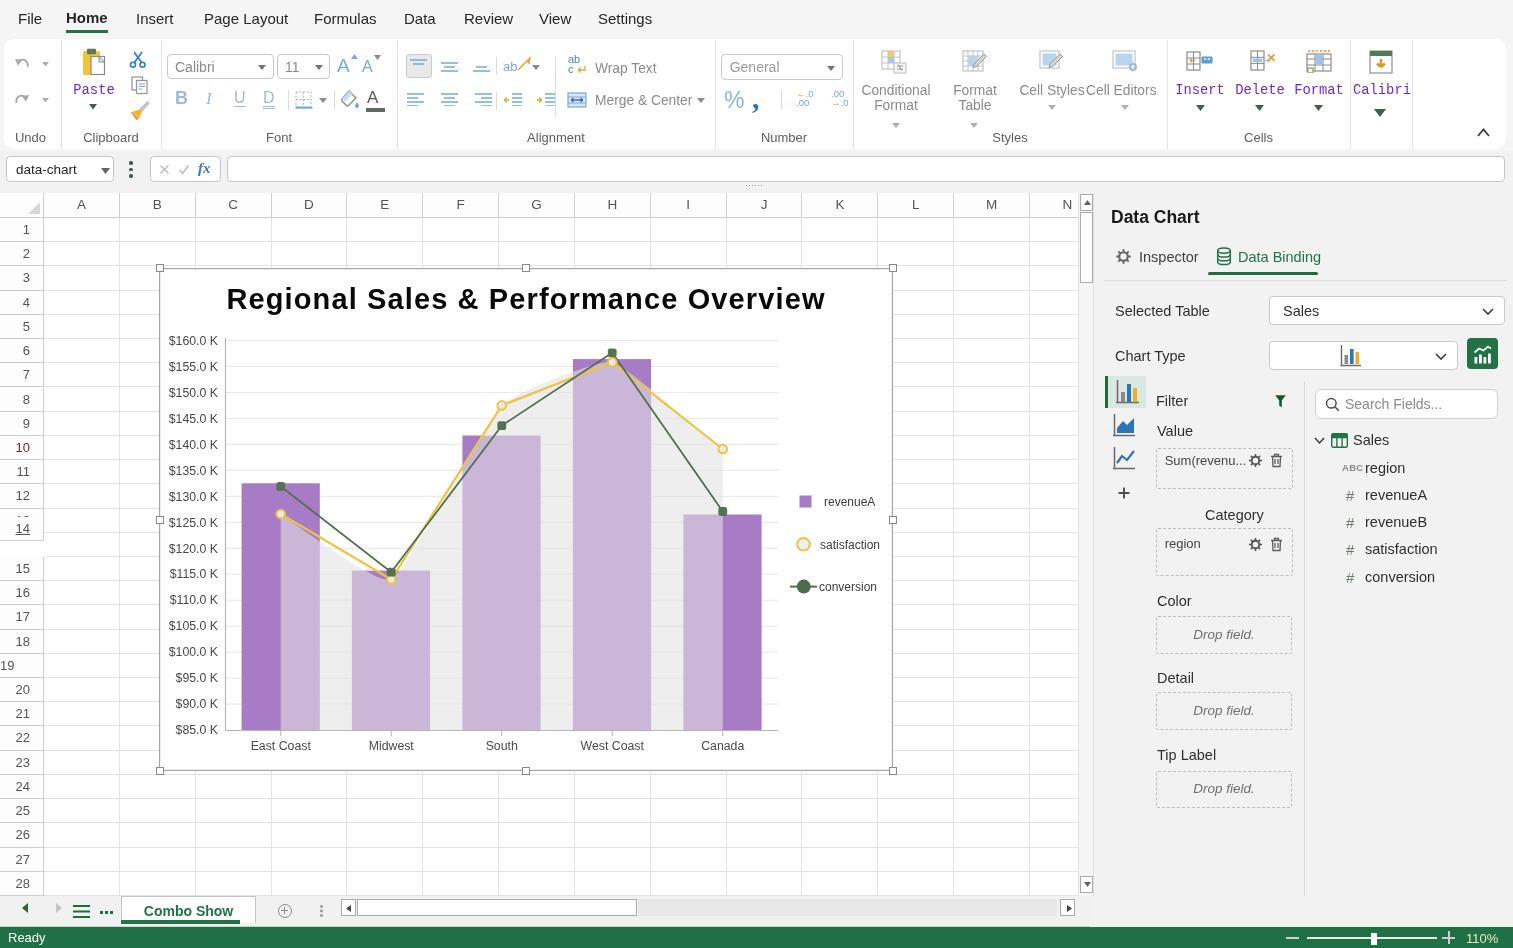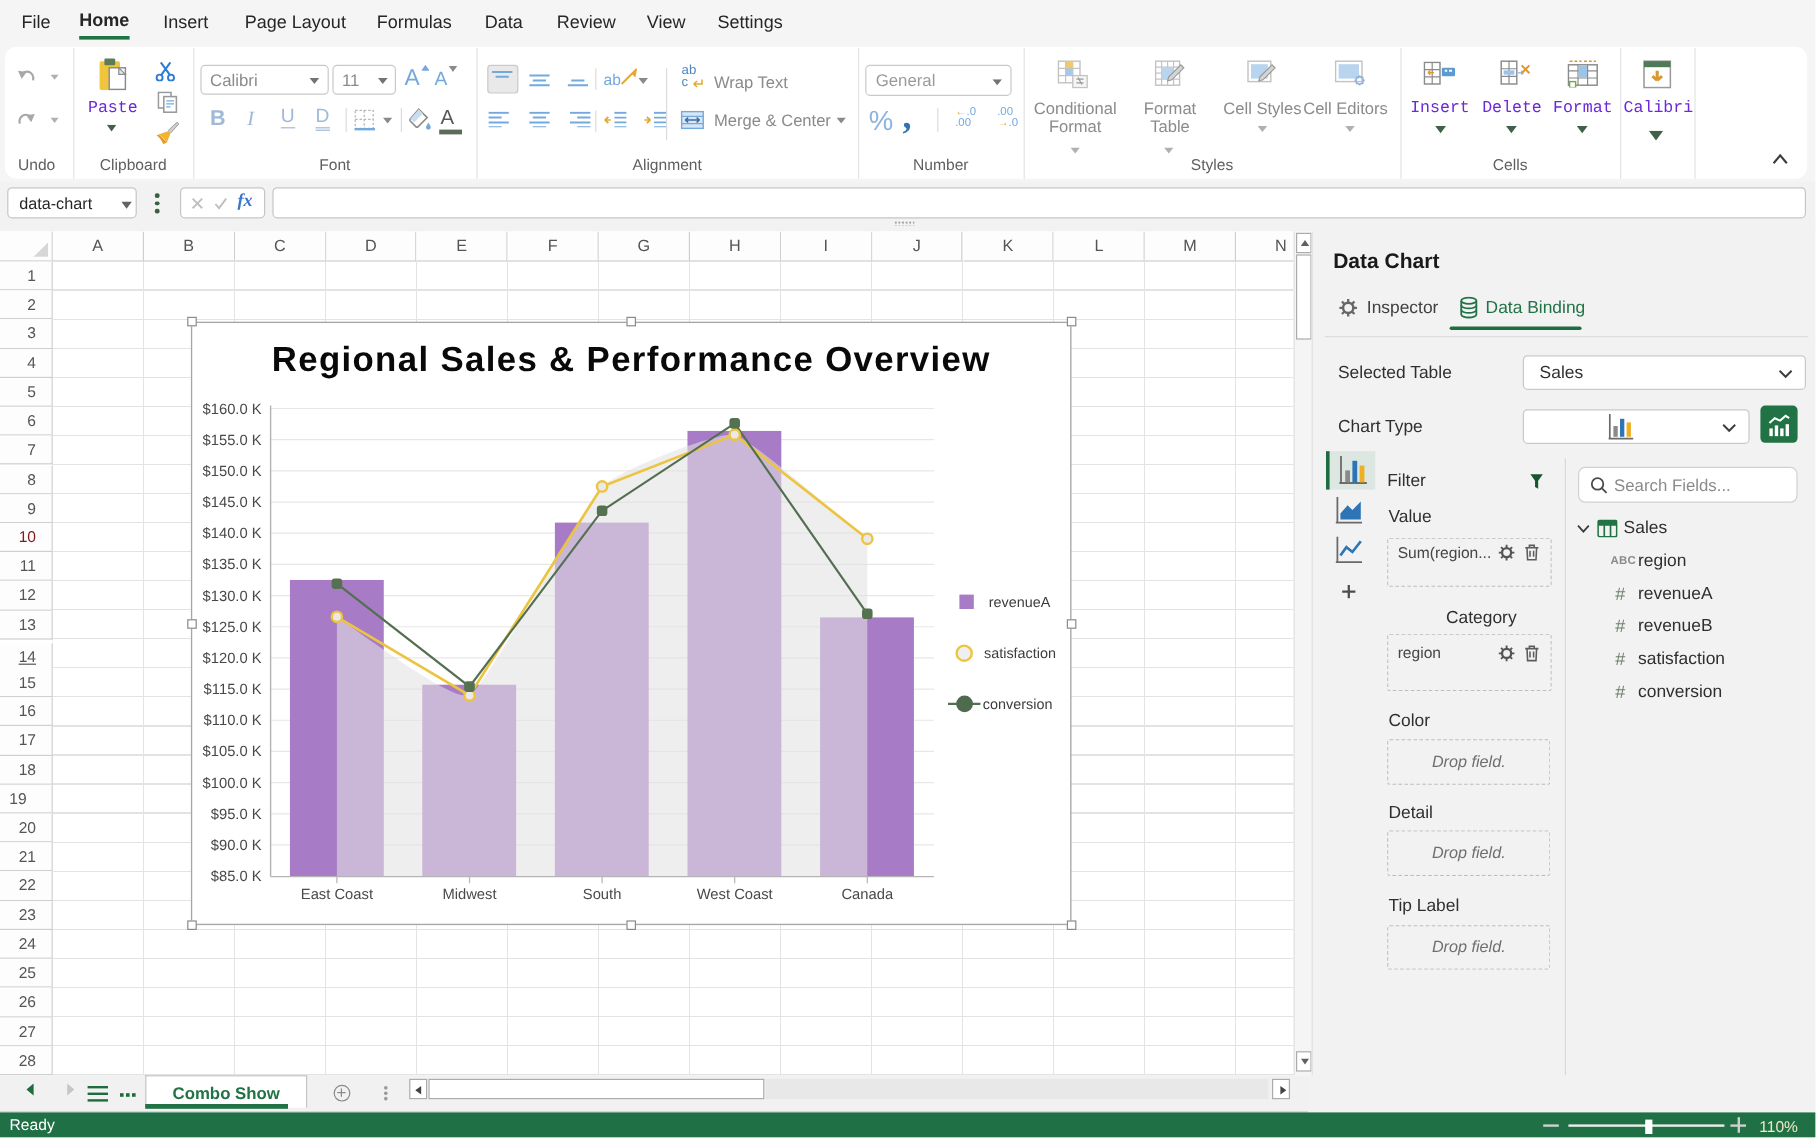--- a/index.html
+++ b/index.html
@@ -358,26 +358,26 @@
       <div class="abs" style="left:0;top:97.64px;width:44px;height:24.214px;background:#fdfdfd;border-right:1px solid #cfcfcf;border-bottom:1px solid #cfcfcf;font-size:13px;color:#555;text-align:right;padding-right:13px;line-height:23.214px;">4</div>
       <div class="abs" style="left:0;top:121.86px;width:44px;height:24.214px;background:#fdfdfd;border-right:1px solid #cfcfcf;border-bottom:1px solid #cfcfcf;font-size:13px;color:#555;text-align:right;padding-right:13px;line-height:23.214px;">5</div>
       <div class="abs" style="left:0;top:146.07px;width:44px;height:24.214px;background:#fdfdfd;border-right:1px solid #cfcfcf;border-bottom:1px solid #cfcfcf;font-size:13px;color:#555;text-align:right;padding-right:13px;line-height:23.214px;">6</div>
       <div class="abs" style="left:0;top:170.28px;width:44px;height:24.214px;background:#fdfdfd;border-right:1px solid #cfcfcf;border-bottom:1px solid #cfcfcf;font-size:13px;color:#555;text-align:right;padding-right:13px;line-height:23.214px;">7</div>
       <div class="abs" style="left:0;top:194.50px;width:44px;height:24.214px;background:#fdfdfd;border-right:1px solid #cfcfcf;border-bottom:1px solid #cfcfcf;font-size:13px;color:#555;text-align:right;padding-right:13px;line-height:23.214px;">8</div>
       <div class="abs" style="left:0;top:218.71px;width:44px;height:24.214px;background:#fdfdfd;border-right:1px solid #cfcfcf;border-bottom:1px solid #cfcfcf;font-size:13px;color:#555;text-align:right;padding-right:13px;line-height:23.214px;">9</div>
       <div class="abs" style="left:0;top:242.93px;width:44px;height:24.214px;background:#fdfdfd;border-right:1px solid #cfcfcf;border-bottom:1px solid #cfcfcf;font-size:13px;color:#7f1d1d;text-align:right;padding-right:13px;line-height:23.214px;">10</div>
       <div class="abs" style="left:0;top:267.14px;width:44px;height:24.214px;background:#fdfdfd;border-right:1px solid #cfcfcf;border-bottom:1px solid #cfcfcf;font-size:13px;color:#555;text-align:right;padding-right:13px;line-height:23.214px;">11</div>
       <div class="abs" style="left:0;top:291.35px;width:44px;height:24.214px;background:#fdfdfd;border-right:1px solid #cfcfcf;border-bottom:1px solid #cfcfcf;font-size:13px;color:#555;text-align:right;padding-right:13px;line-height:23.214px;">12</div>
       <div class="abs" style="left:0;top:315.57px;width:44px;height:24.214px;background:#fdfdfd;border-right:1px solid #cfcfcf;border-bottom:1px solid #cfcfcf;font-size:13px;color:#555;text-align:right;padding-right:13px;line-height:23.214px;">13</div>
-      <div class="abs" style="left:0;top:343px;width:44px;height:24.214px;background:#fdfdfd;border-right:1px solid #cfcfcf;border-bottom:1px solid #cfcfcf;font-size:13px;color:#555;text-align:right;padding-right:13px;line-height:23.214px;text-decoration:underline;">14</div>
+      <div class="abs" style="left:0;top:324px;width:44px;height:24.214px;background:#fdfdfd;border-right:1px solid #cfcfcf;border-bottom:1px solid #cfcfcf;font-size:13px;color:#555;text-align:right;padding-right:13px;line-height:23.214px;text-decoration:underline;">14</div>
       <div class="abs" style="left:0;top:364.00px;width:44px;height:24.214px;background:#fdfdfd;border-right:1px solid #cfcfcf;border-bottom:1px solid #cfcfcf;font-size:13px;color:#555;text-align:right;padding-right:13px;line-height:23.214px;">15</div>
       <div class="abs" style="left:0;top:388.21px;width:44px;height:24.214px;background:#fdfdfd;border-right:1px solid #cfcfcf;border-bottom:1px solid #cfcfcf;font-size:13px;color:#555;text-align:right;padding-right:13px;line-height:23.214px;">16</div>
       <div class="abs" style="left:0;top:412.42px;width:44px;height:24.214px;background:#fdfdfd;border-right:1px solid #cfcfcf;border-bottom:1px solid #cfcfcf;font-size:13px;color:#555;text-align:right;padding-right:13px;line-height:23.214px;">17</div>
       <div class="abs" style="left:0;top:436.64px;width:44px;height:24.214px;background:#fdfdfd;border-right:1px solid #cfcfcf;border-bottom:1px solid #cfcfcf;font-size:13px;color:#555;text-align:right;padding-right:13px;line-height:23.214px;">18</div>
-      <div class="abs" style="left:0;top:460.85px;width:44px;height:24.214px;background:#fdfdfd;border-right:1px solid #cfcfcf;border-bottom:1px solid #cfcfcf;font-size:13px;color:#555;text-align:center;padding-right:13px;line-height:23.214px;">19</div>
+      <div class="abs" style="left:0;top:460.85px;width:44px;height:24.214px;background:#fdfdfd;border-right:1px solid #cfcfcf;border-bottom:1px solid #cfcfcf;font-size:13px;color:#555;text-align:left;padding-right:13px;line-height:23.214px;">19</div>
       <div class="abs" style="left:0;top:485.07px;width:44px;height:24.214px;background:#fdfdfd;border-right:1px solid #cfcfcf;border-bottom:1px solid #cfcfcf;font-size:13px;color:#555;text-align:right;padding-right:13px;line-height:23.214px;">20</div>
       <div class="abs" style="left:0;top:509.28px;width:44px;height:24.214px;background:#fdfdfd;border-right:1px solid #cfcfcf;border-bottom:1px solid #cfcfcf;font-size:13px;color:#555;text-align:right;padding-right:13px;line-height:23.214px;">21</div>
       <div class="abs" style="left:0;top:533.49px;width:44px;height:24.214px;background:#fdfdfd;border-right:1px solid #cfcfcf;border-bottom:1px solid #cfcfcf;font-size:13px;color:#555;text-align:right;padding-right:13px;line-height:23.214px;">22</div>
       <div class="abs" style="left:0;top:557.71px;width:44px;height:24.214px;background:#fdfdfd;border-right:1px solid #cfcfcf;border-bottom:1px solid #cfcfcf;font-size:13px;color:#555;text-align:right;padding-right:13px;line-height:23.214px;">23</div>
       <div class="abs" style="left:0;top:581.92px;width:44px;height:24.214px;background:#fdfdfd;border-right:1px solid #cfcfcf;border-bottom:1px solid #cfcfcf;font-size:13px;color:#555;text-align:right;padding-right:13px;line-height:23.214px;">24</div>
       <div class="abs" style="left:0;top:606.14px;width:44px;height:24.214px;background:#fdfdfd;border-right:1px solid #cfcfcf;border-bottom:1px solid #cfcfcf;font-size:13px;color:#555;text-align:right;padding-right:13px;line-height:23.214px;">25</div>
       <div class="abs" style="left:0;top:630.35px;width:44px;height:24.214px;background:#fdfdfd;border-right:1px solid #cfcfcf;border-bottom:1px solid #cfcfcf;font-size:13px;color:#555;text-align:right;padding-right:13px;line-height:23.214px;">26</div>
       <div class="abs" style="left:0;top:654.56px;width:44px;height:24.214px;background:#fdfdfd;border-right:1px solid #cfcfcf;border-bottom:1px solid #cfcfcf;font-size:13px;color:#555;text-align:right;padding-right:13px;line-height:23.214px;">27</div>
       <div class="abs" style="left:0;top:678.78px;width:44px;height:24.214px;background:#fdfdfd;border-right:1px solid #cfcfcf;border-bottom:1px solid #cfcfcf;font-size:13px;color:#555;text-align:right;padding-right:13px;line-height:23.214px;">28</div>
     </div>
@@ -591,21 +591,21 @@
   <svg class="abs" style="left:24px;top:294px;" width="12" height="12" viewBox="0 0 12 12">
     <path d="M6 0.5 L6 11.5 M0.5 6 L11.5 6" stroke="#4d4d4d" stroke-width="1.9"></path>
   </svg>
 
   <div class="abs" style="left:62px;top:200px;font-size:14.5px;color:#2f2f2f;">Filter</div>
   <svg class="abs" style="left:181px;top:202px;" width="11" height="13" viewBox="0 0 11 13">
     <path d="M0.3 0.3 L10.7 0.3 L6.8 5.6 L6.8 12.2 L4.2 10.8 L4.2 5.6 Z" fill="#17552f"></path>
   </svg>
   <div class="abs" style="left:63px;top:230px;font-size:14.5px;color:#2f2f2f;">Value</div>
   <div class="abs" style="left:61.7px;top:254.8px;width:137px;height:41px;border:1.4px dashed #bdbdbd;border-radius:2px;">
-    <div class="abs" style="left:8px;top:4px;font-size:13px;color:#454545;">Sum(region...</div>
+    <div class="abs" style="left:8px;top:4px;font-size:13px;color:#454545;">Sum(revenu...</div>
     <svg class="abs" style="left:91px;top:4.5px;" width="15" height="15" viewBox="0 0 15 15">
       <g stroke="#555" stroke-width="1.6">
         <line x1="7.5" y1="1" x2="7.5" y2="3.4"></line>
           <line x1="7.5" y1="11.6" x2="7.5" y2="14"></line>
         <line x1="1" y1="7.5" x2="3.4" y2="7.5"></line>
           <line x1="11.6" y1="7.5" x2="14" y2="7.5"></line>
         <line x1="2.9" y1="2.9" x2="4.6" y2="4.6"></line>
           <line x1="10.4" y1="10.4" x2="12.1" y2="12.1"></line>
         <line x1="2.9" y1="12.1" x2="4.6" y2="10.4"></line>
           <line x1="10.4" y1="4.6" x2="12.1" y2="2.9"></line>

